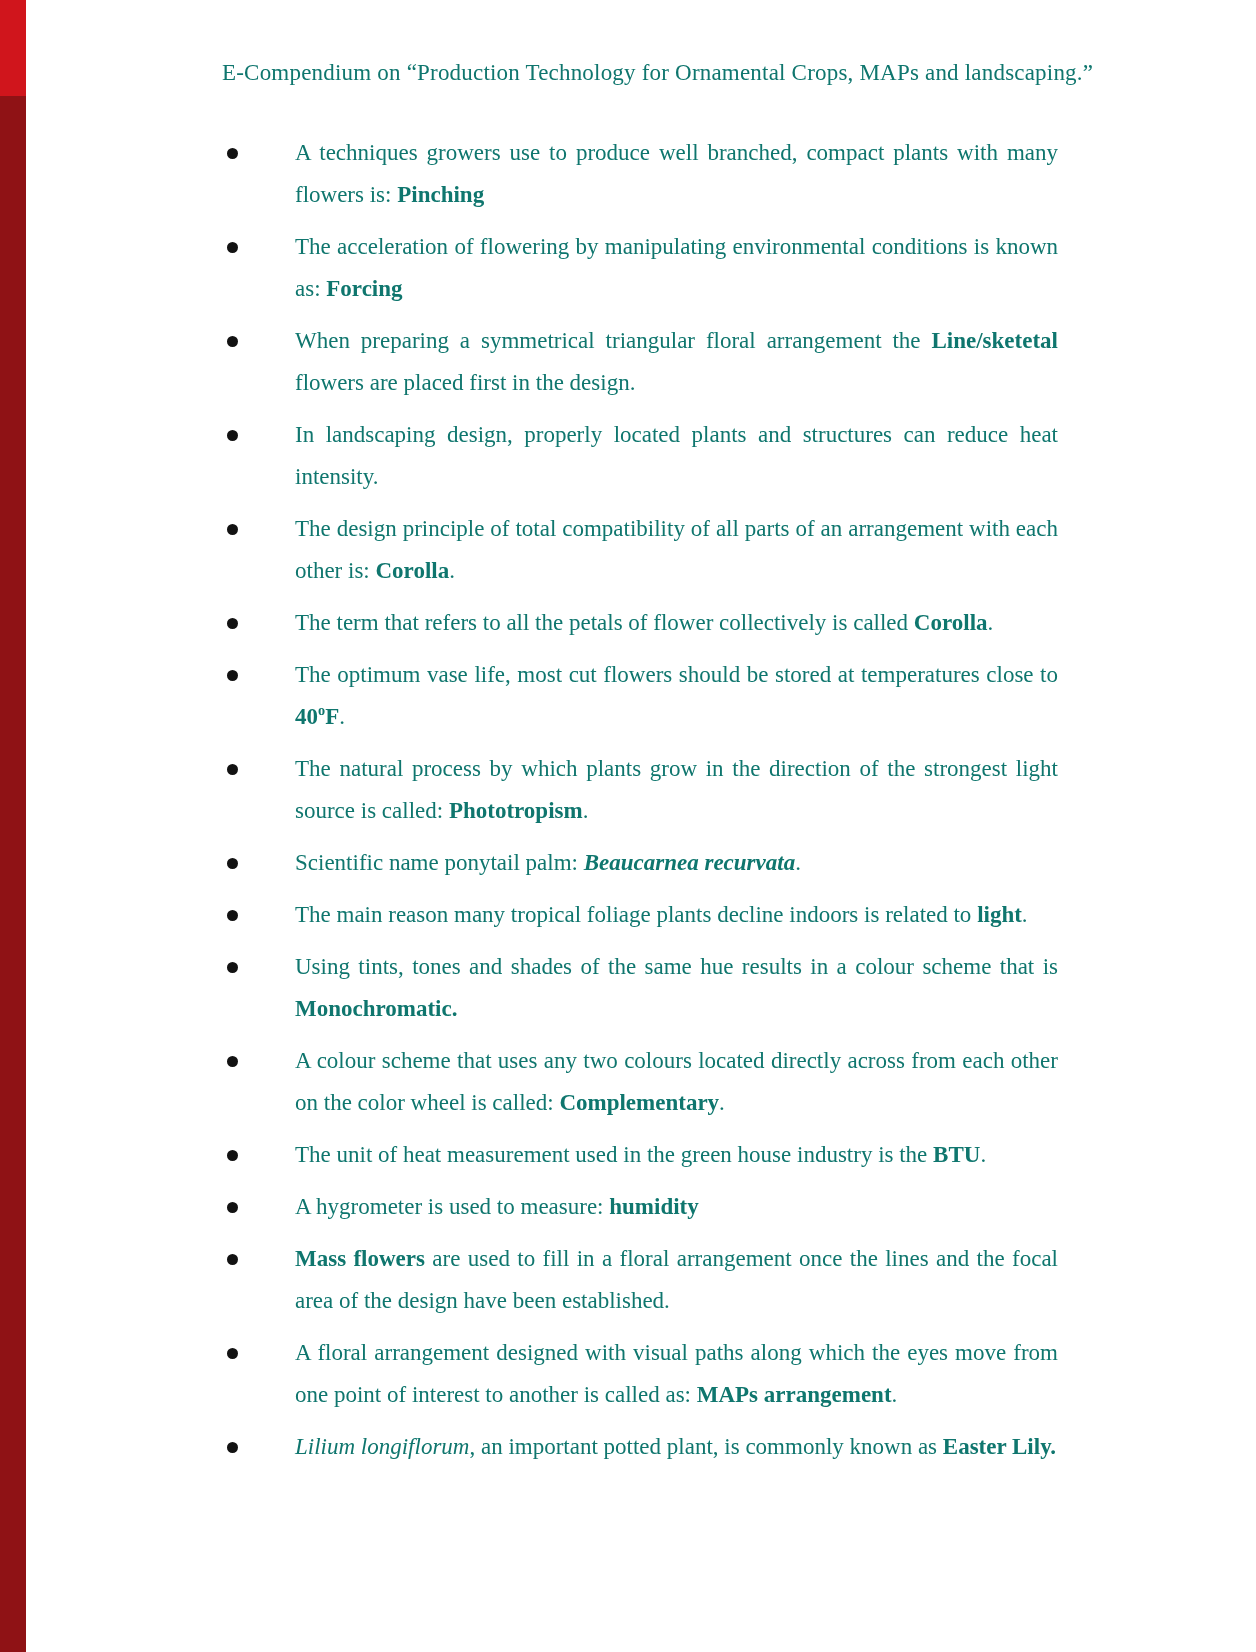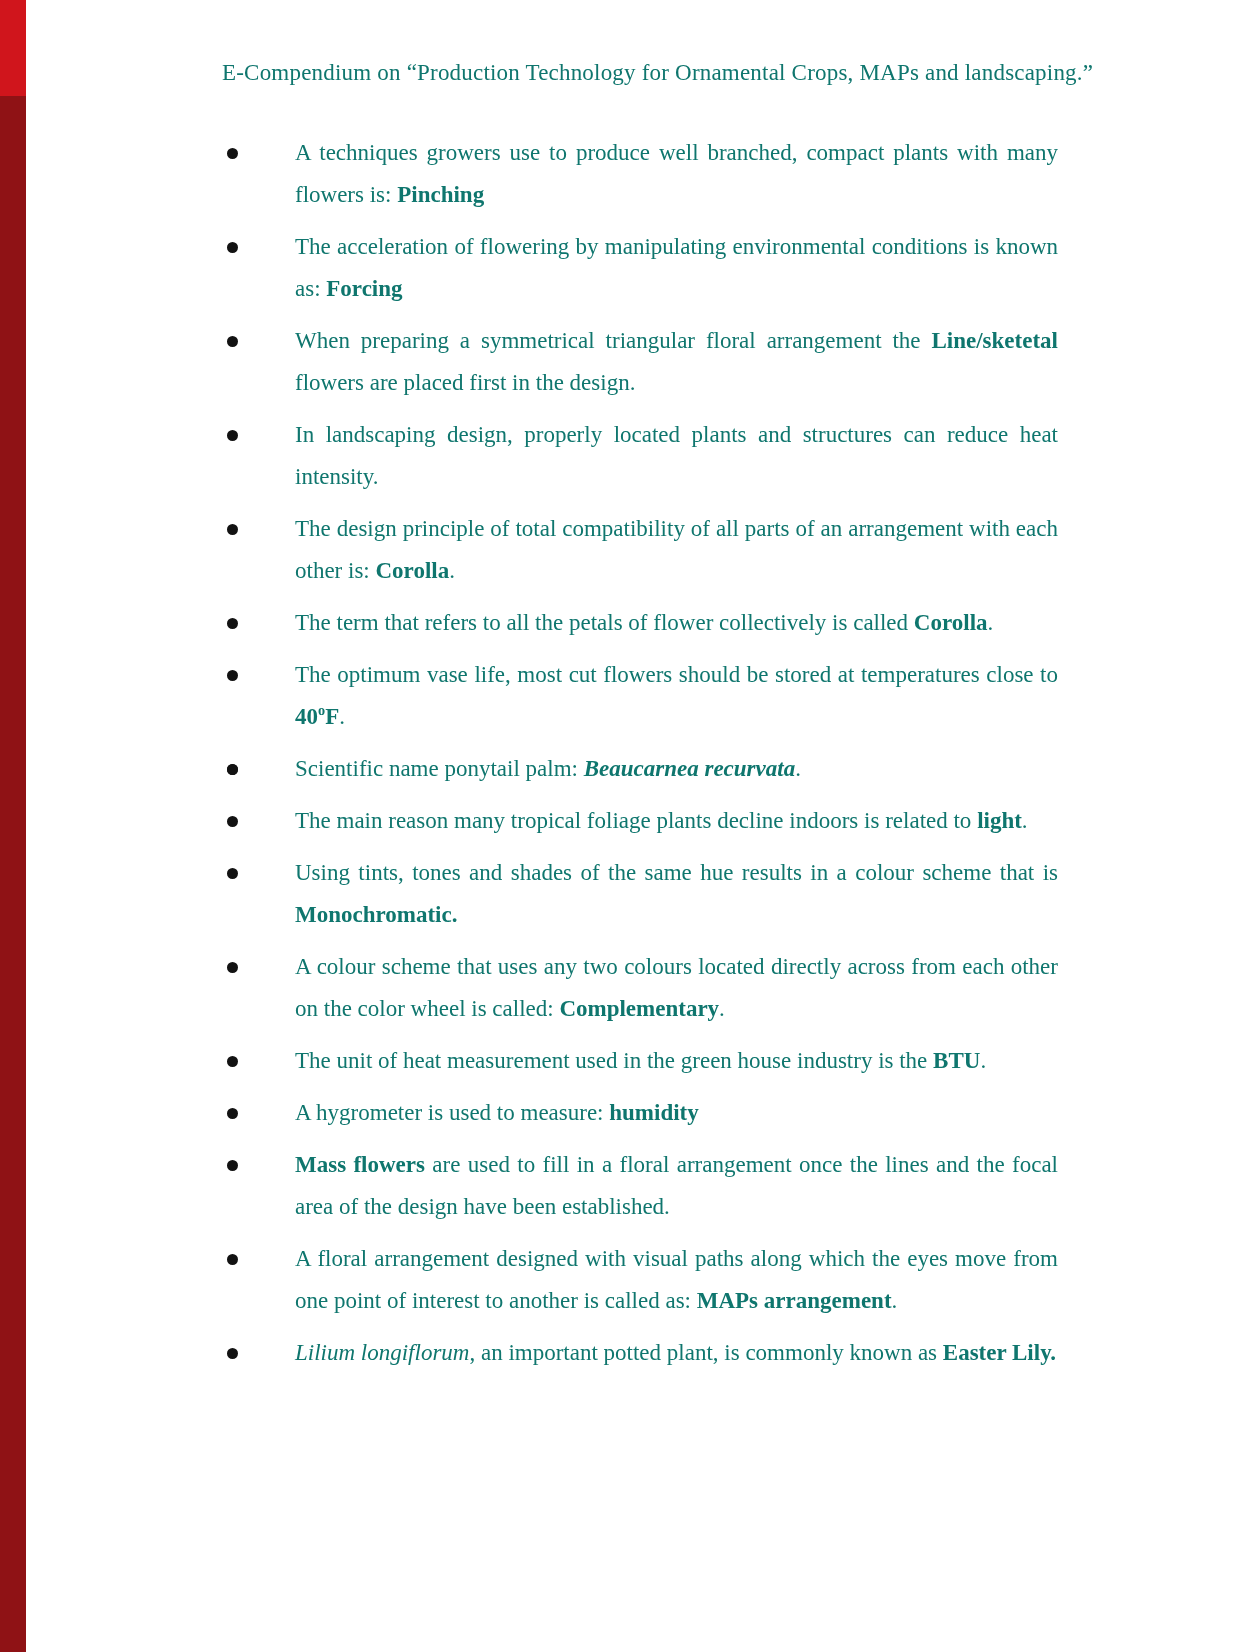--- a/index.html
+++ b/index.html
@@ -62,21 +62,21 @@
   </div>
   <div class="header">E-Compendium on “Production Technology for Ornamental Crops, MAPs and landscaping.”</div>
   <ul class="qlist">
       <li><span class="bullet" style="background: rgb(18, 18, 18);"></span><span><span>A techniques growers use to produce well branched, compact plants with many flowers is: </span><span class="b">Pinching</span></span></li>
       <li><span class="bullet" style="background: rgb(18, 18, 18);"></span><span><span>The acceleration of flowering by manipulating environmental conditions is known as: </span><span class="b">Forcing</span></span></li>
       <li><span class="bullet" style="background: rgb(18, 18, 18);"></span><span><span>When preparing a symmetrical triangular floral arrangement the </span><span class="b">Line/sketetal</span><span> flowers are placed first in the design.</span></span></li>
       <li><span class="bullet" style="background: rgb(18, 18, 18);"></span><span><span>In landscaping design, properly located plants and structures can reduce heat intensity.</span></span></li>
       <li><span class="bullet" style="background: rgb(18, 18, 18);"></span><span><span>The design principle of total compatibility of all parts of an arrangement with each other is: </span><span class="b">Corolla</span><span>.</span></span></li>
       <li><span class="bullet" style="background: rgb(18, 18, 18);"></span><span><span>The term that refers to all the petals of flower collectively is called </span><span class="b">Corolla</span><span>.</span></span></li>
       <li><span class="bullet" style="background: rgb(18, 18, 18);"></span><span><span>The optimum vase life, most cut flowers should be stored at temperatures close to </span><span class="b">40</span><sup class="b">o</sup><span class="b">F</span><span>.</span></span></li>
-      <li><span class="bullet" style="background: rgb(18, 18, 18);"></span></li>
+      <li><span class="bullet" style="background: rgb(18, 18, 18);"></span><span><span>The natural process by which plants grow in the direction of the strongest light source is called: </span><span class="b">Phototropism</span><span>.</span></span></li>
       <li><span class="bullet" style="background: rgb(18, 18, 18);"></span><span><span>Scientific name ponytail palm: </span><span class="b i">Beaucarnea recurvata</span><span>.</span></span></li>
       <li><span class="bullet" style="background: rgb(18, 18, 18);"></span><span><span>The main reason many tropical foliage plants decline indoors is related to </span><span class="b">light</span><span>.</span></span></li>
       <li><span class="bullet" style="background: rgb(18, 18, 18);"></span><span><span>Using tints, tones and shades of the same hue results in a colour scheme that is </span><span class="b">Monochromatic.</span></span></li>
       <li><span class="bullet" style="background: rgb(18, 18, 18);"></span><span><span>A colour scheme that uses any two colours located directly across from each other on the color wheel is called: </span><span class="b">Complementary</span><span>.</span></span></li>
       <li><span class="bullet" style="background: rgb(18, 18, 18);"></span><span><span>The unit of heat measurement used in the green house industry is the </span><span class="b">BTU</span><span>.</span></span></li>
       <li><span class="bullet" style="background: rgb(18, 18, 18);"></span><span><span>A hygrometer is used to measure: </span><span class="b">humidity</span></span></li>
       <li><span class="bullet" style="background: rgb(18, 18, 18);"></span><span><span class="b">Mass flowers</span><span> are used to fill in a floral arrangement once the lines and the focal area of the design have been established.</span></span></li>
       <li><span class="bullet" style="background: rgb(18, 18, 18);"></span><span><span>A floral arrangement designed with visual paths along which the eyes move from one point of interest to another is called as: </span><span class="b">MAPs arrangement</span><span>.</span></span></li>
       <li><span class="bullet" style="background: rgb(18, 18, 18);"></span><span><span class="i">Lilium longiflorum</span><span>, an important potted plant, is commonly known as </span><span class="b">Easter Lily.</span></span></li>
     </ul>

